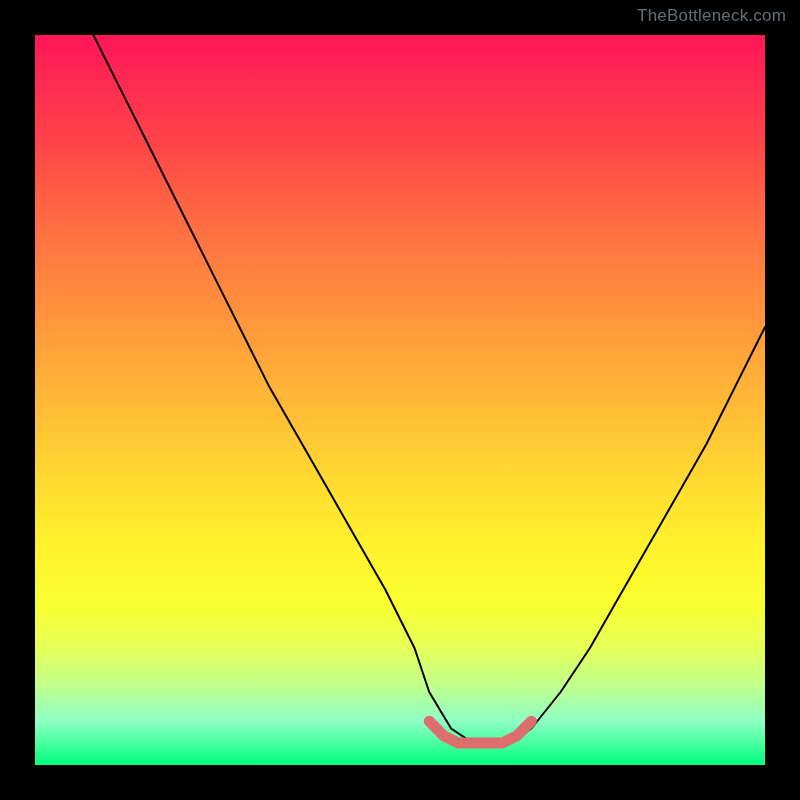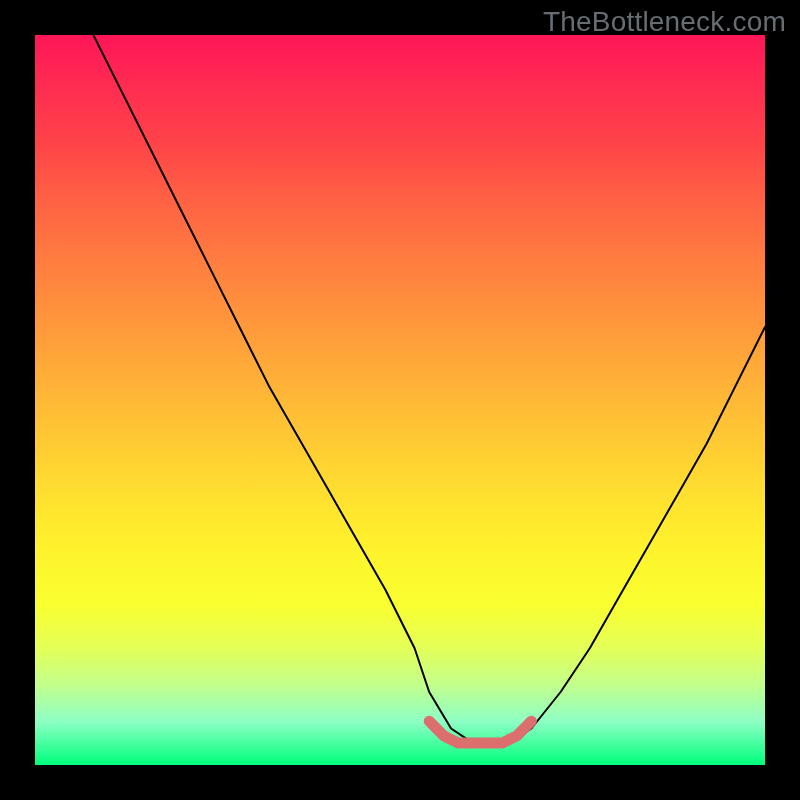--- a/index.html
+++ b/index.html
@@ -9,21 +9,21 @@
     background: #000;
     position: relative;
     overflow: hidden;
     font-family: Arial, Helvetica, sans-serif;
   }
   .watermark {
     position: absolute;
     top: 6px;
     right: 14px;
     color: #666d73;
-    font-size: 28px;
+    font-size: 17px;
     font-weight: 400;
     z-index: 10;
     letter-spacing: 0.2px;
   }
   .plot-area {
     position: absolute;
     left: 35px;
     top: 35px;
     width: 730px;
     height: 730px;

